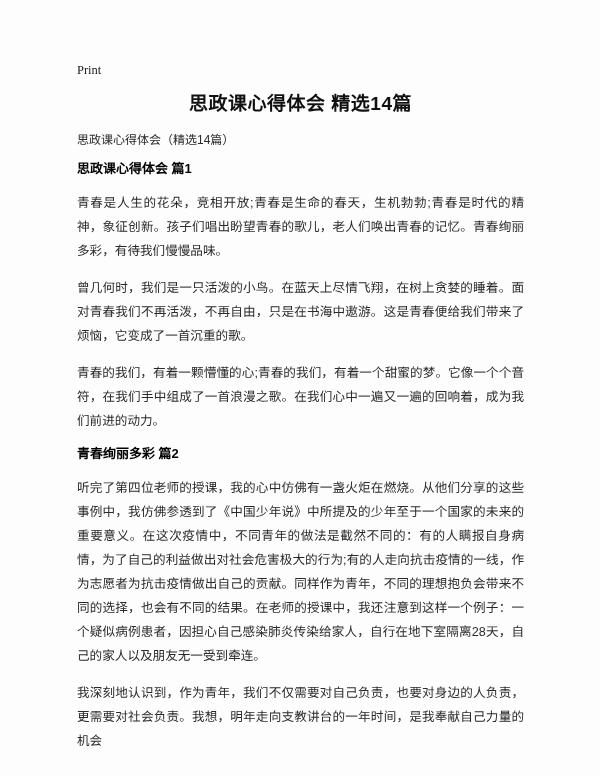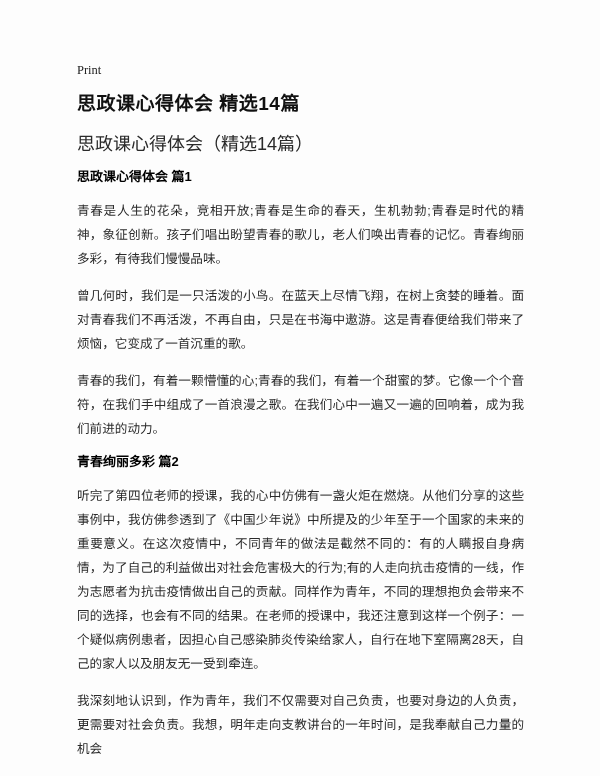--- a/index.html
+++ b/index.html
@@ -26,26 +26,27 @@
     font-family: "Liberation Serif", "DejaVu Serif", serif;
     font-size: 12.5px;
     color: #222222;
     text-decoration: none;
     margin: 0 0 14px 0;
   }
   .doc-title {
     font-size: 19px;
     font-weight: bold;
     color: #111111;
+    text-align: center;
     margin: 0 0 17px 0;
     line-height: 1.25;
     letter-spacing: 0.5px;
   }
   .doc-subtitle {
-    font-size: 18px;
+    font-size: 12px;
     color: #2a2a2a;
     margin: 0 0 13px 0;
     line-height: 1.3;
   }
   .section-heading {
     font-size: 13px;
     font-weight: bold;
     color: #000000;
     margin: 13px 0 13px 0;
     line-height: 1.3;

